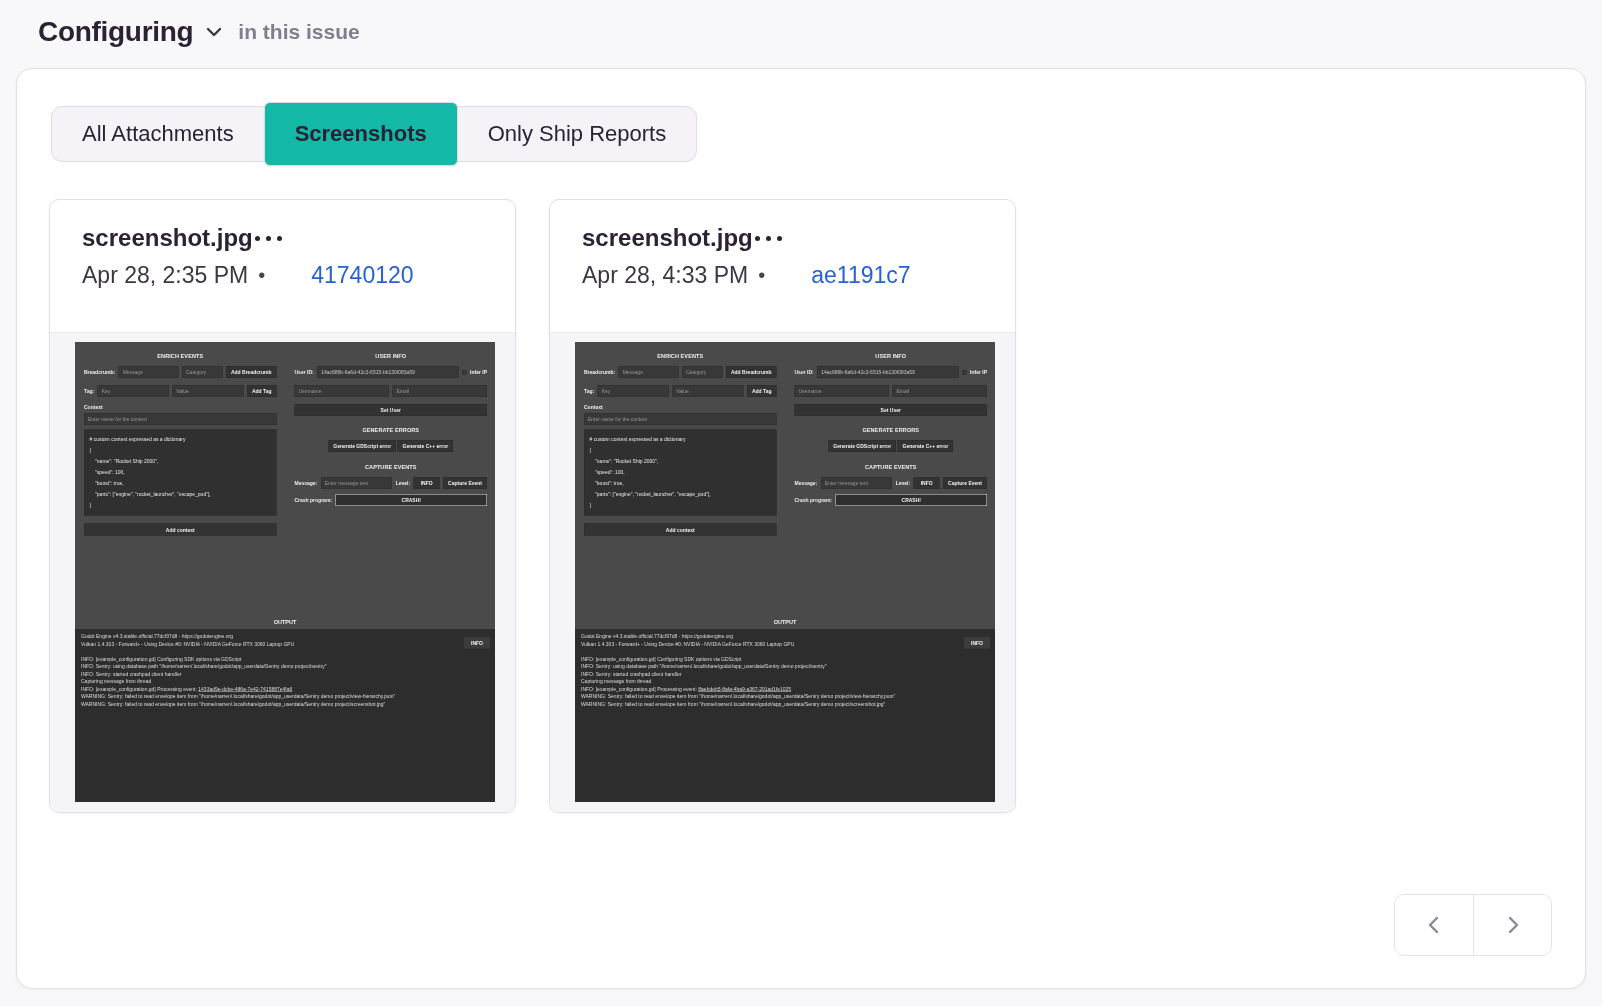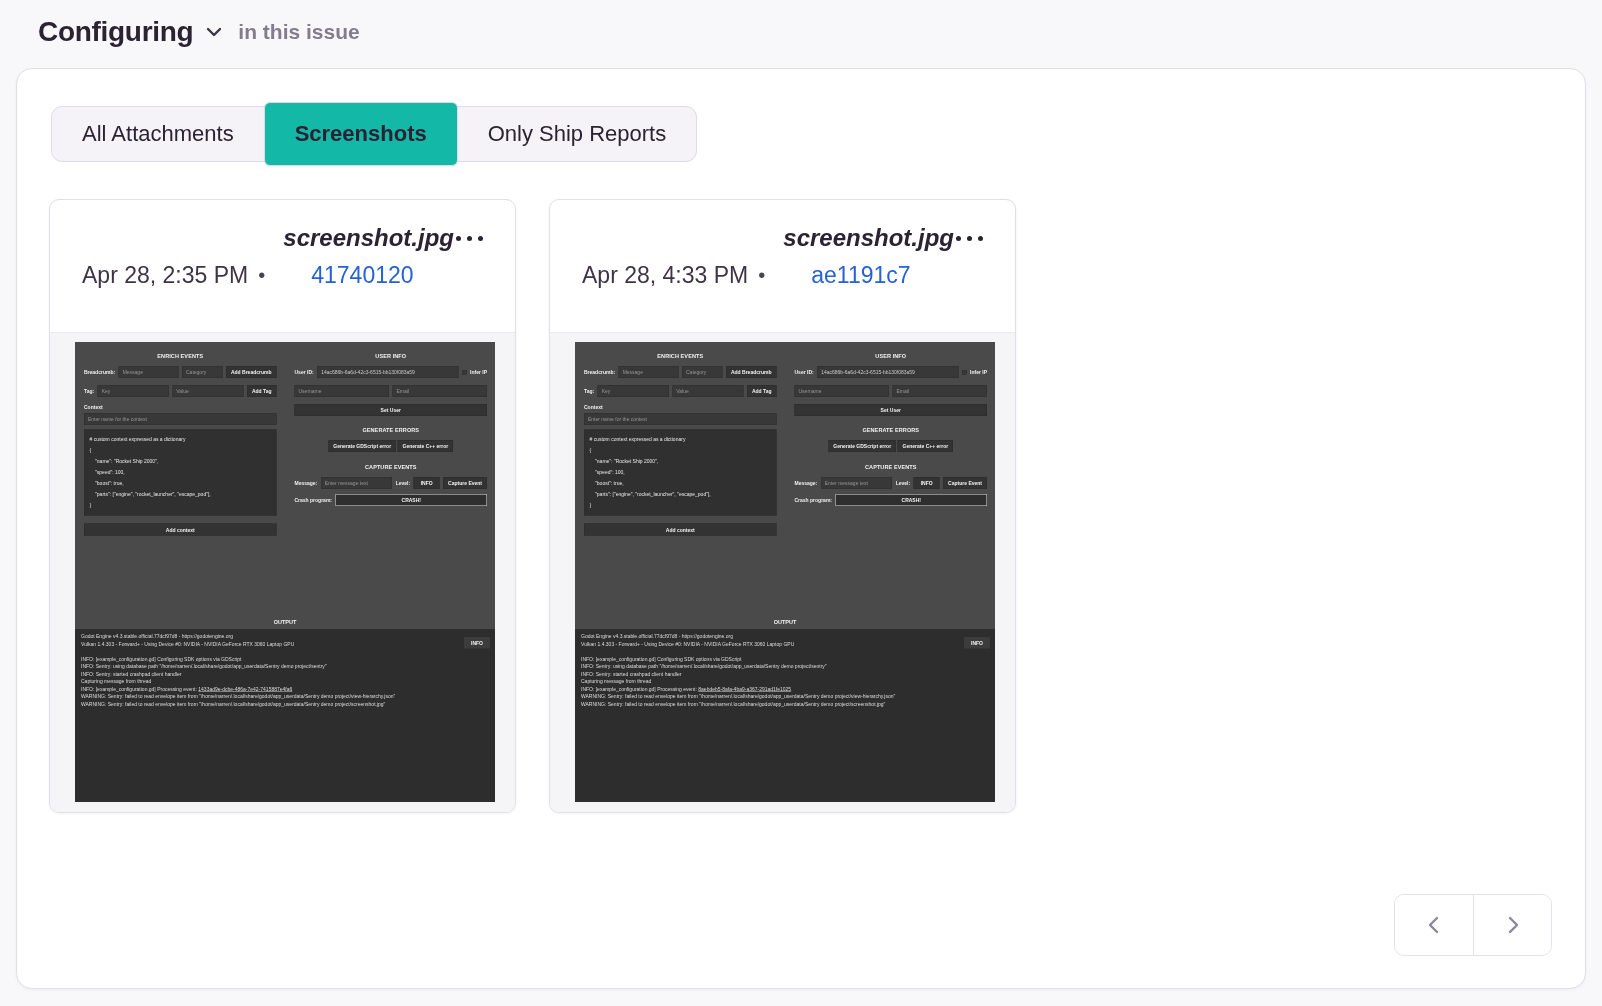--- a/index.html
+++ b/index.html
@@ -44,21 +44,21 @@
   }
 
   
   .cards { display:flex; gap:33px; padding:37px 0 0 32px; }
   .card {
     width:467px; height:614px; background:#FFFFFF;
     border:1px solid #E2DEE7; border-radius:10px; overflow:hidden;
     box-shadow:0 1px 3px rgba(43,34,51,0.05);
   }
   .card-header { padding:24px 30px 0 32px; height:132px; }
-  .card-title-row { display:flex; justify-content:flex-end; align-items:center;font-style:italic; }
+  .card-title-row { display:flex; justify-content:flex-start; align-items:center; }
   .card-filename { font-size:24px; font-weight:700; color:#2B2233; }
   .menu-btn { display:flex; gap:6px; align-items:center; padding:8px 2px; background:none; border:none; cursor:pointer; }
   .menu-btn i { width:5px; height:5px; border-radius:50%; background:#2B2233; display:block; }
   .card-meta { margin-top:10px; font-size:23px; color:#3E3446; display:flex; align-items:center; gap:10px; }
   .event-link { color:#2562D4; text-decoration:none;margin-left:36px; }
   .dot-sep { color:#4A4158; font-size:20px; }
 
   .card-body { background:#F5F4F7; border-top:1px solid #ECE9EF; height:482px; padding:9px 22px 13px 25px; }
 
   

